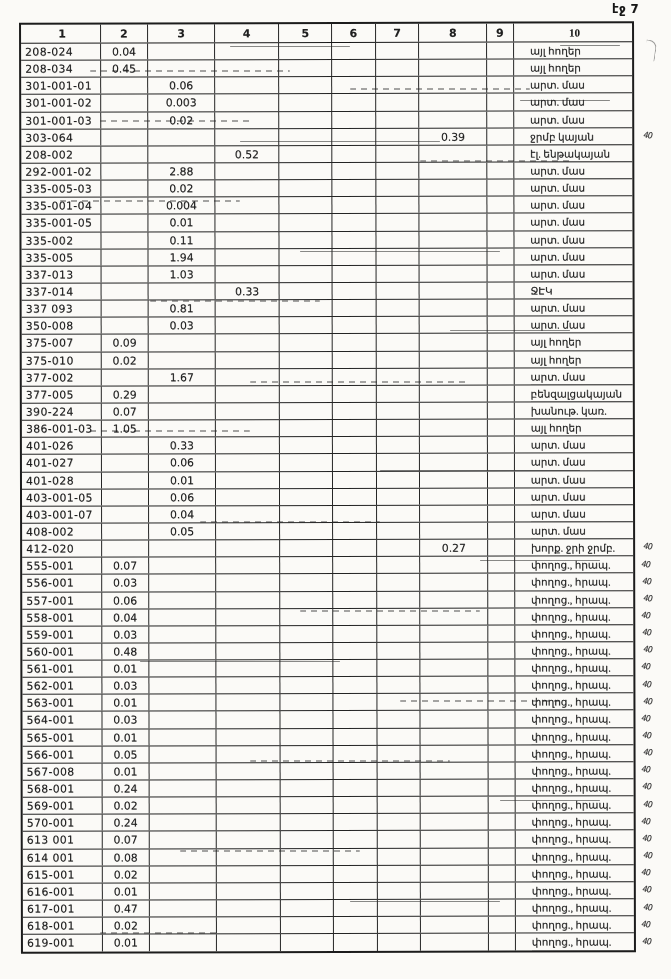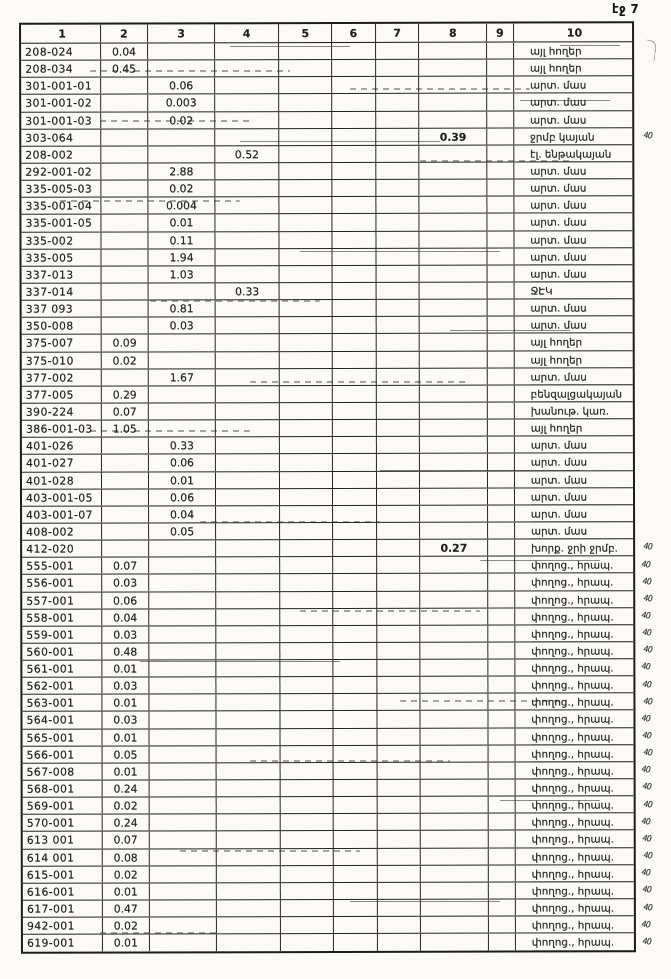--- a/index.html
+++ b/index.html
@@ -34,23 +34,23 @@
     text-shadow:0.3px 0.3px 0 rgba(10,10,10,0.38);
   }
   .td:last-child{border-right:none;}
   .c0{width:80px;padding:1px 0 0 4px;letter-spacing:0.4px;}
   .c1{width:48px;text-align:center;padding-top:1px;}
   .c2{width:67px;text-align:center;padding-top:1px;}
   .c3{width:65px;text-align:center;padding-top:1px;}
   .c4{width:53px;}
   .c5{width:44px;}
   .c6{width:44px;}
-  .c7{width:68px;text-align:center;padding-top:1px;font-weight:bold;}
+  .c7{width:68px;text-align:center;padding-top:1px;}
   .c8{width:27px;}
-  .c9{width:119px;padding:1px 0 0 3px;font-size:10.3px;}
+  .c9{width:119px;padding:1px 0 0 3px;font-size:10.3px;font-family:Liberation Serif, serif;}
   .header .td{text-align:center;font-size:11px;padding-top:2px;font-weight:bold;text-shadow:0.2px 0.2px 0 rgba(0,0,0,0.3);}
   .desc-line{
     display:inline-block;
     border-bottom:1.2px solid #2e2e2e;
     padding-bottom:0.5px;
     min-width:88%;
     margin-left:13px;
   }
   .margin-note{
     position:absolute;
@@ -697,21 +697,21 @@
       <div class="td c2"></div>
       <div class="td c3"></div>
       <div class="td c4"></div>
       <div class="td c5"></div>
       <div class="td c6"></div>
       <div class="td c7"></div>
       <div class="td c8"></div>
       <div class="td c9"><span class="desc-line">փողոց., հրապ.</span></div>
     </div>
     <div class="tr">
-      <div class="td c0">942-001</div>
+      <div class="td c0">618-001</div>
       <div class="td c1">0.02</div>
       <div class="td c2"></div>
       <div class="td c3"></div>
       <div class="td c4"></div>
       <div class="td c5"></div>
       <div class="td c6"></div>
       <div class="td c7"></div>
       <div class="td c8"></div>
       <div class="td c9"><span class="desc-line">փողոց., հրապ.</span></div>
     </div>

